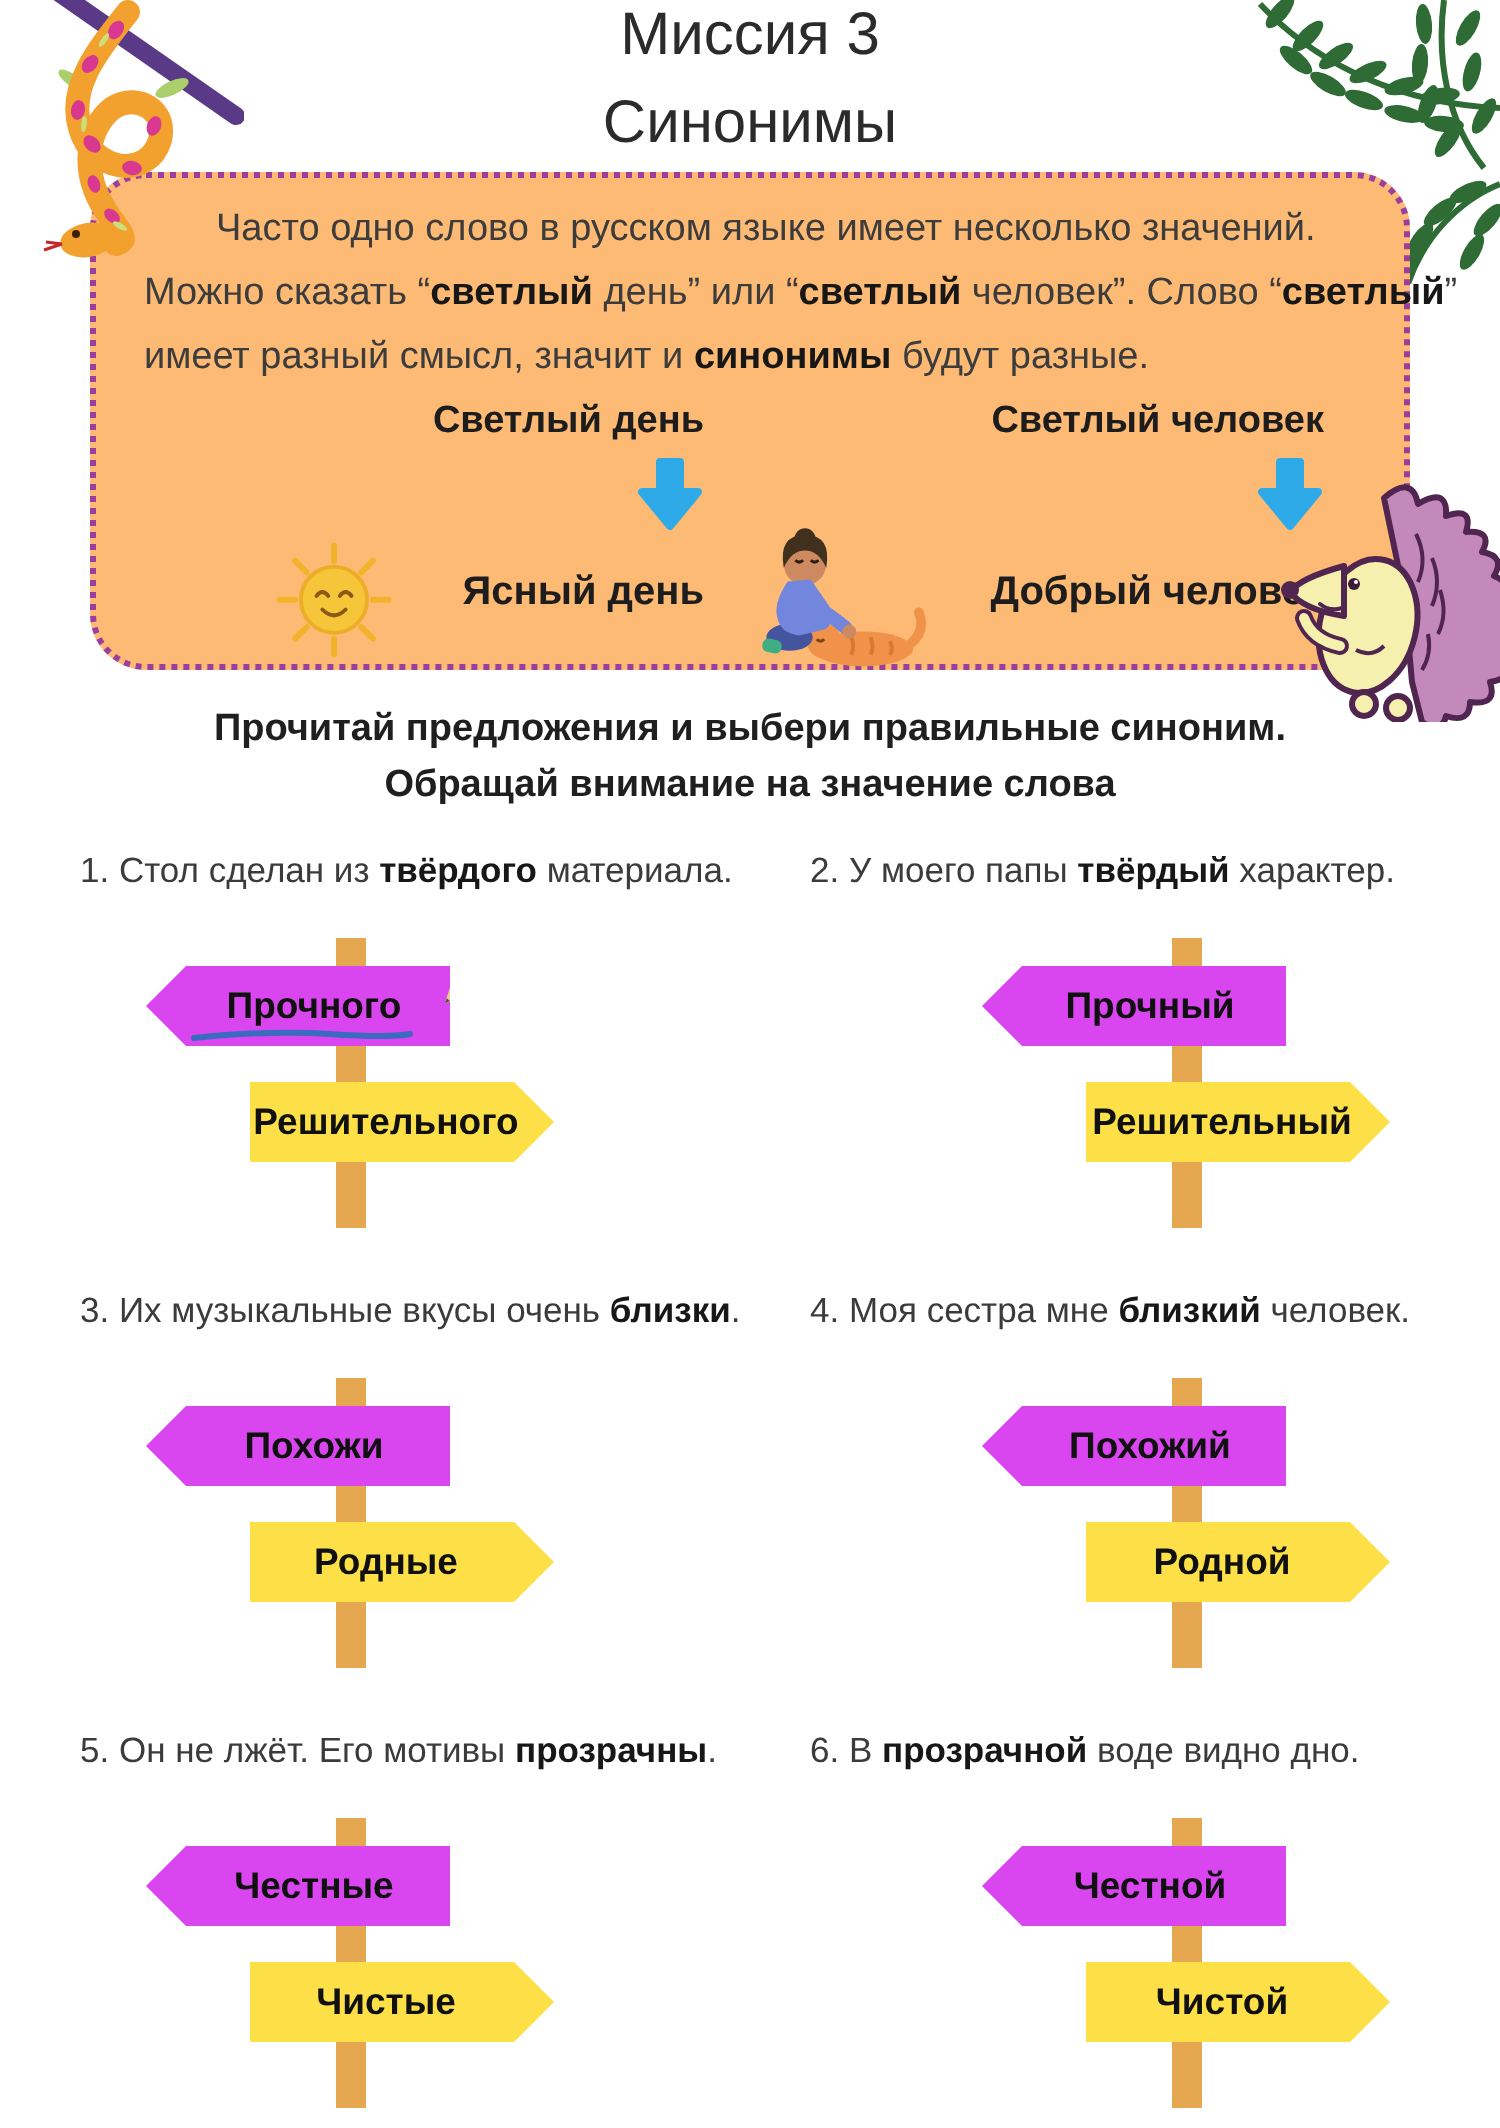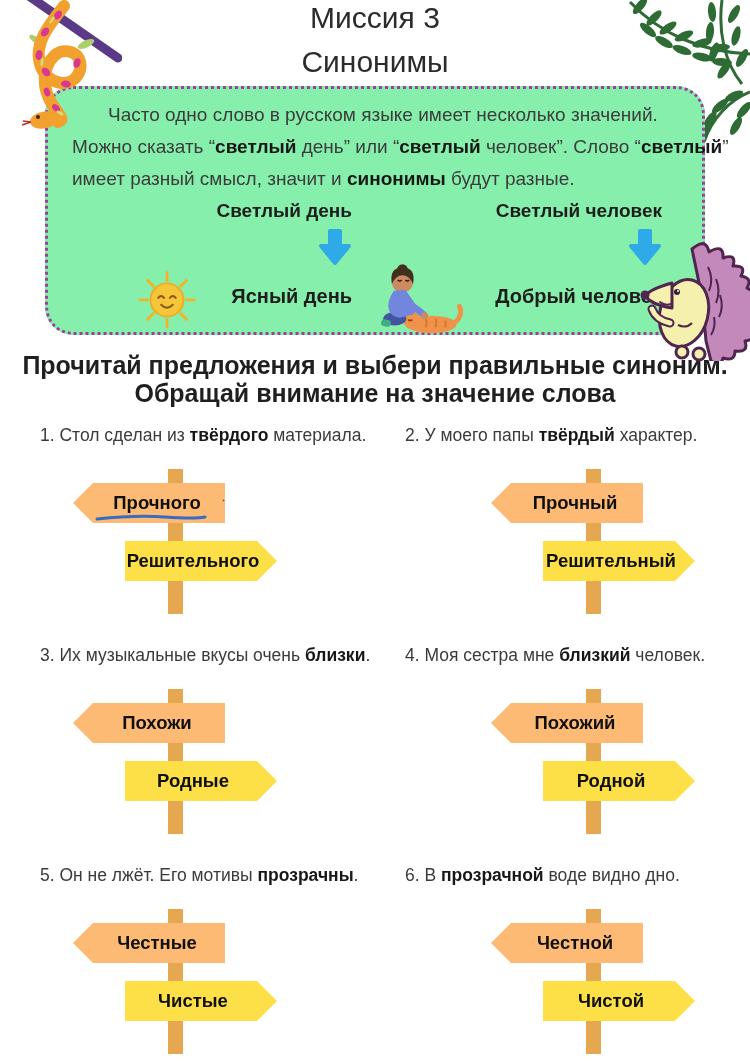--- a/index.html
+++ b/index.html
@@ -26,38 +26,38 @@
   .page-subtitle{ font-size: 30px; line-height: 36px; color: #2b2b2b; margin-top: 8px; }
 
   
   .intro-box {
     margin: 6px 45px 0 45px;
     border: 3px dotted #9c3e9c;
     border-radius: 28px;
     padding: 10px 24px 8px 24px;
     position: relative;
     z-index: 3;
-    background: #86efac;
+    background: #fdba74;
   }
   .intro-line { font-size: 19px; line-height: 32px; color: #3c3c3c; white-space: nowrap; }
   .intro-line.indent { text-indent: 36px; }
 
   .examples { display: flex; margin-top: 4px; }
   .example { display: flex; flex-direction: column; align-items: flex-end; }
   .example-1 { margin-left: 70px; width: 210px; }
   .example-2 { margin-left: 50px; width: 260px; }
   .example-phrase { font-weight: bold; font-size: 19px; color: #1d1d1d; line-height: 24px; }
   .down-arrow { margin-top: 5px; }
   .example-result { display: flex; align-items: center; margin-top: 0px; height: 56px; gap: 25px; }
   .example-result svg { flex: 0 0 auto; }
   .example-synonym { font-weight: bold; font-size: 20px; color: #1d1d1d; margin-left: 4px; white-space: nowrap; }
 
   
   .instructions { text-align: center; margin-top: 16px; position: relative; z-index: 3; }
-  .instr-line { font-weight: bold; font-size: 25px; line-height: 28px; color: #1f1f1f; }
+  .instr-line { font-weight: bold; font-size: 19px; line-height: 28px; color: #1f1f1f; }
 
   
   .exercises {
     margin-top: 16px;
     padding-left: 40px;
     display: grid;
     grid-template-columns: 365px 305px;
     row-gap: 14px;
   }
   .sentence { font-size: 17.5px; line-height: 24px; margin: 0 0 22px 0; color: #3b3b3b; white-space: nowrap; }
@@ -71,21 +71,21 @@
     background: #e5a851;
   }
   .sign {
     position: absolute; height: 40px; width: 152px;
     display: flex; align-items: center; justify-content: center;
     font-weight: bold; font-size: 18.5px; color: #101010;
     cursor: pointer;
   }
   .sign-blue {
     left: 0; top: 14px;
-    background: #fdba74;
+    background: #d946ef;
     clip-path: polygon(20px 0, 100% 0, 100% 100%, 20px 100%, 0 50%);
     padding-left: 16px;
   }
   .sign-green {
     left: 52px; top: 72px;
     background: #fde047;
     clip-path: polygon(0 0, calc(100% - 20px) 0, 100% 50%, calc(100% - 20px) 100%, 0 100%);
     padding-right: 16px;
   }
   .answer-underline { position: absolute; left: 22px; bottom: 1px; }

